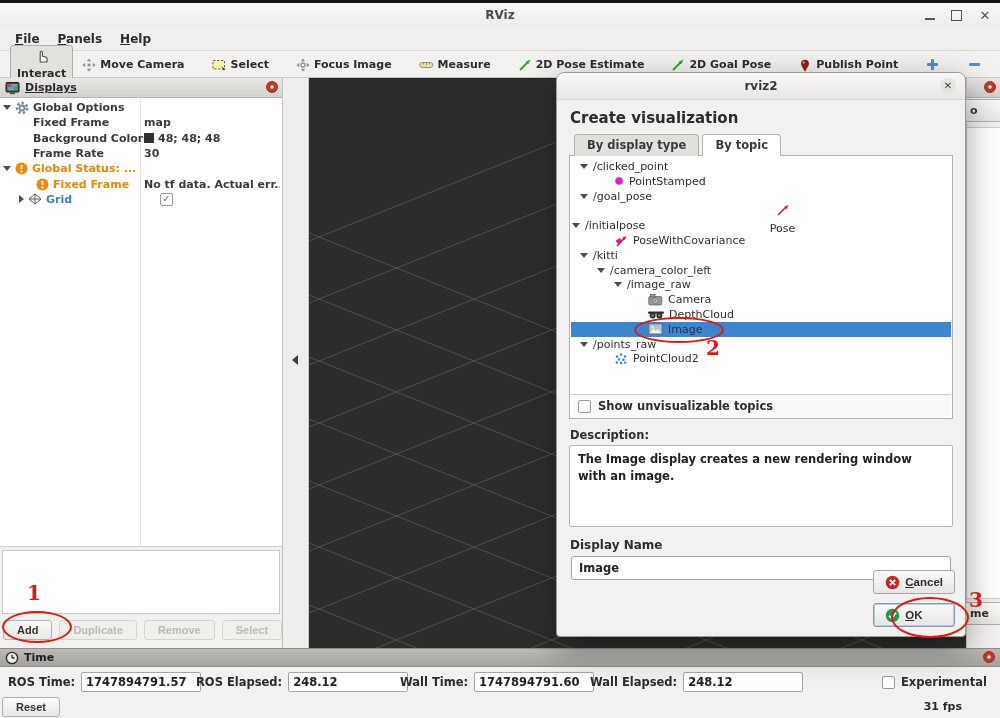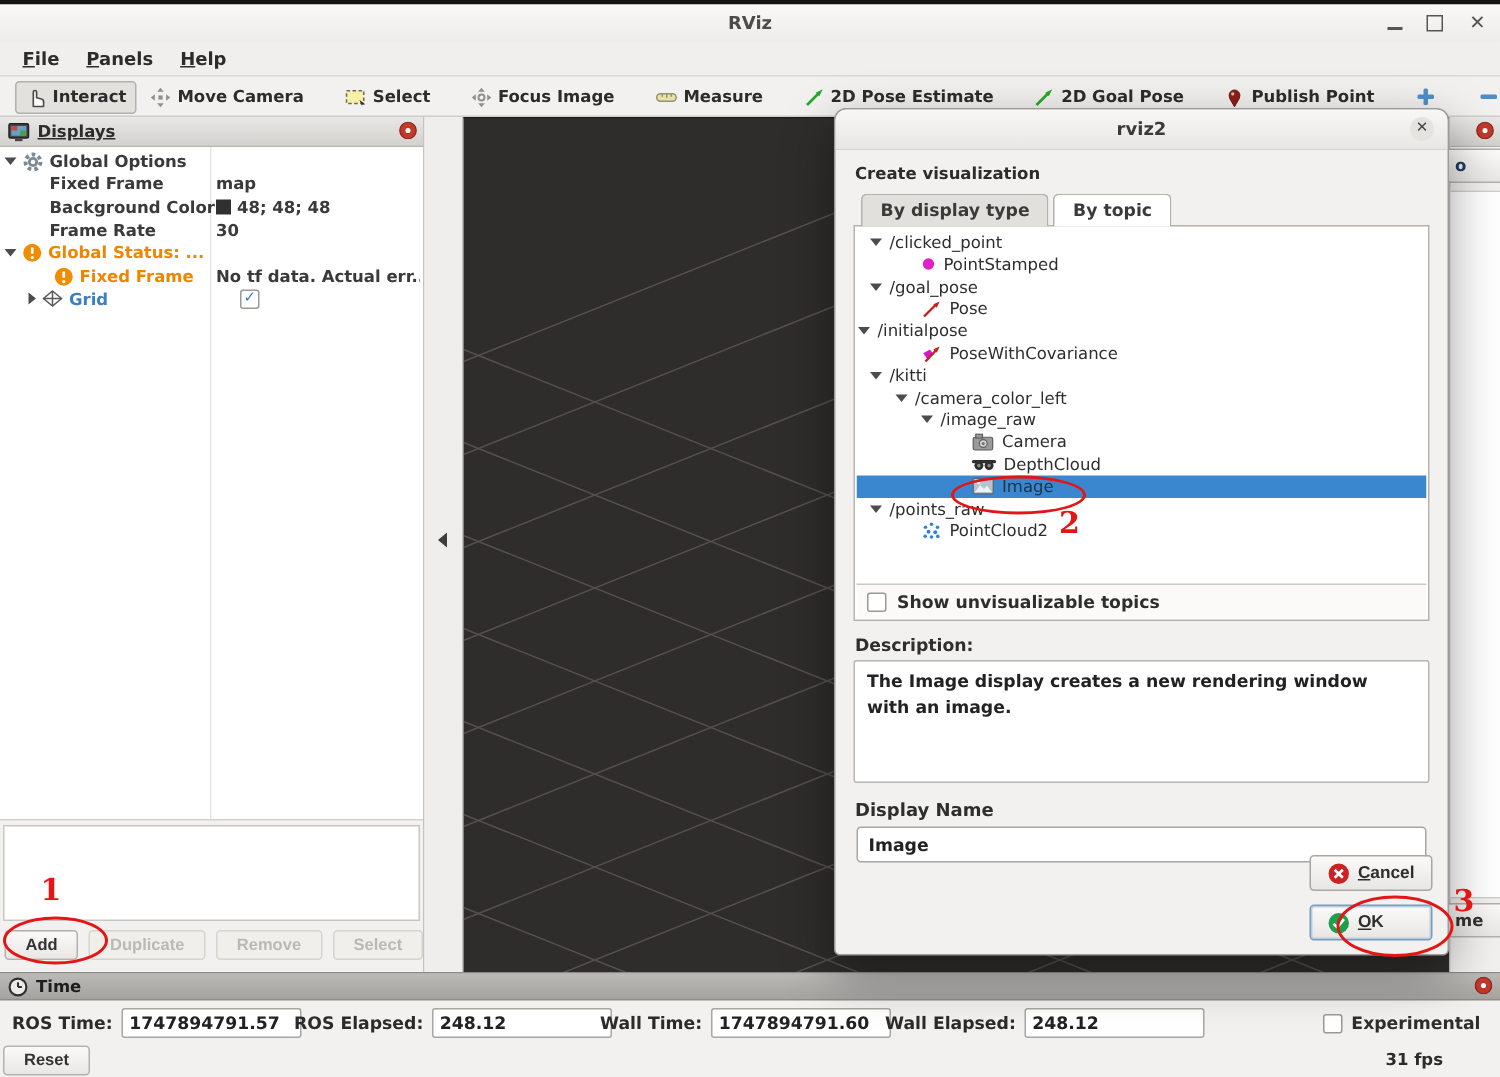--- a/index.html
+++ b/index.html
@@ -22,21 +22,21 @@
     border-bottom:1px solid #dad8d5;display:flex;align-items:center;padding-left:6px;box-sizing:border-box;}
   .menu-item{display:inline-block;padding:2px 9px;font-size:12px;font-weight:bold;color:#2c2c2c;}
   .menu-item::first-letter{text-decoration:underline;}
 
   .toolbar{position:absolute;left:0;top:52px;width:1000px;height:26px;background:#f2f1ef;
     border-bottom:1px solid #cfcdc9;display:flex;align-items:center;padding-left:8px;box-sizing:border-box;}
   .tool-grip{width:5px;height:18px;margin-right:2px;
     background:repeating-linear-gradient(#0000 0 2px,#c6c4c0 2px 4px);}
   .tool-btn{display:flex;align-items:center;gap:4px;padding:3px 6px;margin-right:13px;
     font-size:11px;font-weight:bold;color:#2c2c2c;border:1px solid transparent;border-radius:3px;white-space:nowrap;}
-  .tool-btn.active{background:#e3e1de;border-color:#b2b0ac;margin-right:2px;}
+  .tool-btn.active{background:#e3e1de;border-color:#b2b0ac;margin-right:2px;flex-direction:column;}
   .icon{display:inline-flex;vertical-align:middle;line-height:0;}
 
   
   .main{position:absolute;left:0;top:78px;width:1000px;height:570px;display:flex;}
   .displays{width:283px;box-sizing:border-box;border-right:1px solid #c5c3c0;background:#f2f1ef;
     display:flex;flex-direction:column;}
   .panel-header{height:19px;flex:0 0 19px;background:linear-gradient(#eae8e6,#d3d1ce);
     border-bottom:1px solid #b7b5b1;display:flex;align-items:center;gap:5px;padding:0 5px;
     font-size:11px;font-weight:bold;color:#2d2d2d;position:relative;text-decoration:underline;}
   .panel-close{position:absolute;right:4px;top:3px;}
@@ -79,21 +79,21 @@
   
   .dialog{position:absolute;left:556px;top:72px;width:410px;height:565px;background:#f2f1ef;
     border:1px solid #9d9b97;border-radius:8px 8px 4px 4px;box-shadow:0 12px 34px rgba(0,0,0,.38);
     box-sizing:border-box;z-index:5;}
   .dialog-titlebar{height:26px;background:linear-gradient(#f8f7f6,#e9e7e4);border-bottom:1px solid #d6d4d0;
     border-radius:8px 8px 0 0;position:relative;text-align:center;font-size:12px;font-weight:bold;
     line-height:26px;color:#3a3a3a;}
   .dialog-close{position:absolute;right:9px;top:5px;width:16px;height:16px;border-radius:50%;
     background:#e5e3e0;display:flex;align-items:center;justify-content:center;font-size:10px;
     font-weight:bold;color:#444;line-height:1;}
-  .dialog-heading{margin:9px 13px 2px;font-size:11px;font-weight:bold;color:#2c2c2c;}
+  .dialog-heading{margin:9px 13px 2px;font-size:15px;font-weight:bold;color:#2c2c2c;}
   .tabs{margin:7px 12px 0;display:flex;padding-left:5px;position:relative;z-index:2;}
   .tab{padding:3px 12px 4px;font-size:11.5px;font-weight:bold;color:#3a3a3a;background:#e2e0dd;
     border:1px solid #b4b2ae;border-bottom:none;border-radius:4px 4px 0 0;margin-right:3px;}
   .tab.active{background:#fff;}
   .tab-frame{margin:-1px 12px 0;height:264px;border:1px solid #b4b2ae;background:#fff;position:relative;box-sizing:border-box;}
   .topic-list{position:absolute;left:1px;right:1px;top:1px;bottom:24px;overflow:hidden;background:#fff;}
   .t-row{position:absolute;left:0;right:0;height:15px;display:flex;align-items:center;gap:5px;
     font-size:11px;font-weight:normal;color:#2e2e2e;box-sizing:border-box;white-space:nowrap;}
   .t-row.selected{background:#3a87d0;color:#20344a;}
   .show-row{position:absolute;left:1px;right:1px;bottom:1px;height:22px;border-top:1px solid #ccc9c5;
@@ -451,21 +451,21 @@
               <svg width="10" height="10" viewBox="0 0 10 10">
                 <circle cx="5" cy="5" r="3.8" fill="#e020c8"></circle>
               </svg>
             </span>
             <span>PointStamped</span>
           </div>
           <div class="t-row" style="top: 31.6px; padding-left: 9px;">
             <span class="exp exp-open"></span>
             <span>/goal_pose</span>
           </div>
-          <div class="t-row" style="top: 46.4px; padding-left: 43px;">
+          <div class="t-row" style="top: 46.4px; padding-left: 43px; flex-direction: column;">
             <span class="icon">
               <svg width="14" height="14" viewBox="0 0 14 14">
                 <path d="M2 12 L9.5 4.5" stroke="#c82020" stroke-width="1.6"></path>
                 <polygon points="12.5,2 8.2,3.8 10.5,6.2" fill="#c82020"></polygon>
               </svg>
             </span>
             <span>Pose</span>
           </div>
           <div class="t-row" style="top: 61.2px; padding-left: 1px;">
             <span class="exp exp-open"></span>

